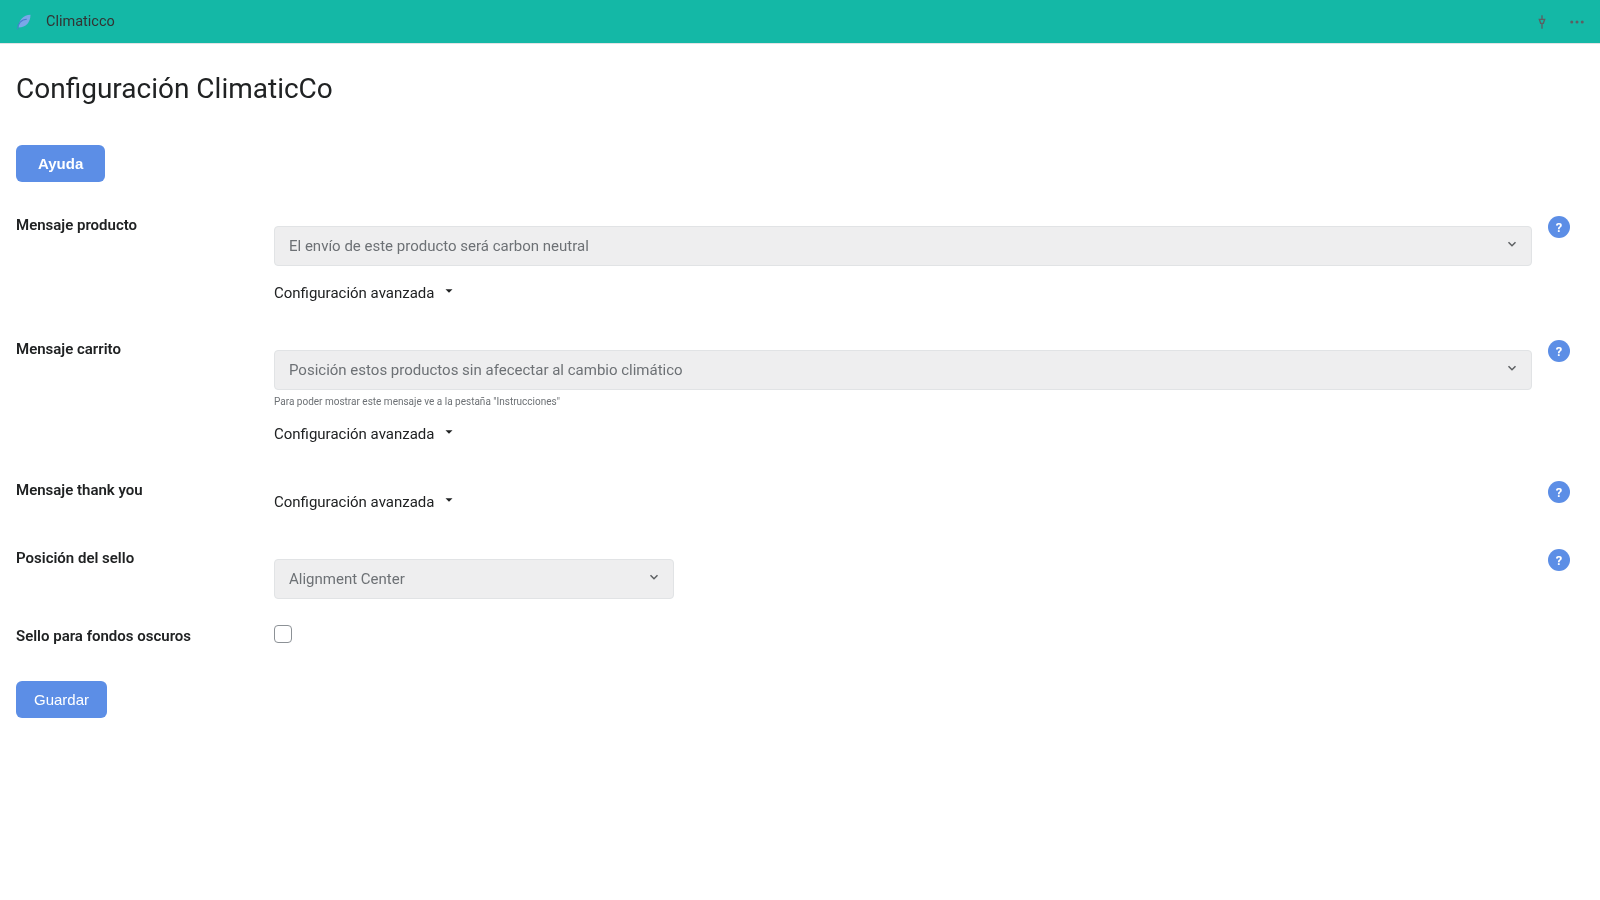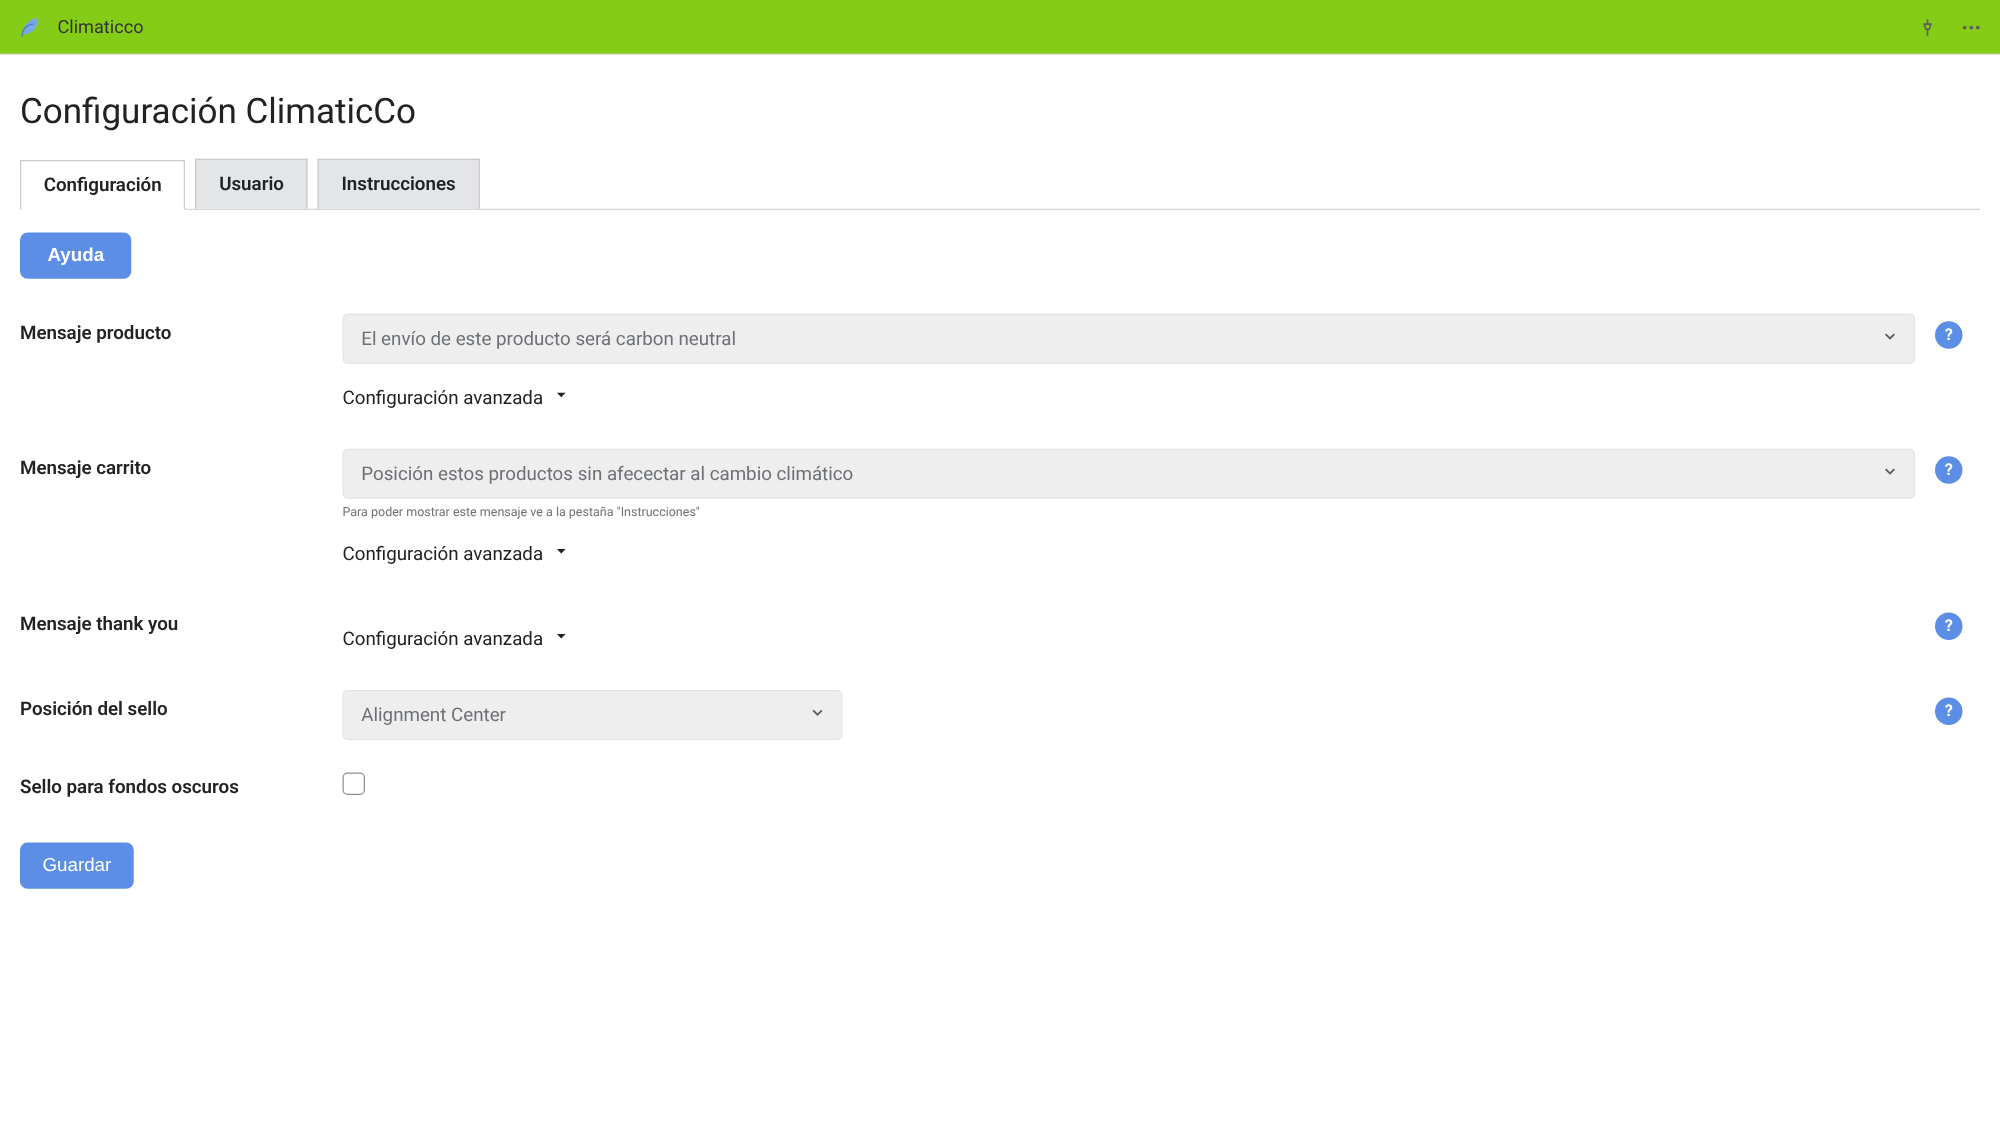--- a/index.html
+++ b/index.html
@@ -1,19 +1,19 @@
 <!DOCTYPE html>
 <html><head>
 <meta charset="utf-8">
 <style>
 * { box-sizing: border-box; margin: 0; padding: 0; }
 body { font-family: -apple-system, BlinkMacSystemFont, "Segoe UI", Roboto, Helvetica, Arial, sans-serif; background: #fff; color: #202223; font-size: 14px; width: 1600px; height: 900px; overflow: hidden; }
 
 
-.topbar { height: 44px; background: #84cc16; border-bottom: 1px solid #e1e3e5; display: flex; align-items: center; padding: 0 14px; justify-content: space-between; }
+.topbar { height: 44px; background: #14b8a6; border-bottom: 1px solid #e1e3e5; display: flex; align-items: center; padding: 0 14px; justify-content: space-between; }
 .topbar-left { display: flex; align-items: center; gap: 10px; }
 .app-logo { width: 22px; height: 22px; display: flex; align-items: center; justify-content: center; }
 .app-logo svg { width: 22px; height: 22px; }
 .app-name { font-size: 14.5px; color: #333; }
 .topbar-right { display: flex; align-items: center; gap: 18px; }
 .pin-icon svg, .more-icon svg { display:block; }
 .pin-icon, .more-icon { color:#5c5f62; cursor:pointer; }
 
 
 .main { padding: 28px 16px 16px 16px; }
@@ -29,21 +29,21 @@
 .help-row { display:flex; justify-content:flex-start; padding: 18px 0 10px 0; }
 .btn-primary { background: #5c8ee6; color: #fff; border: none; padding: 10px 22px; border-radius: 6px; font-size: 15px; font-weight:600; cursor:pointer; }
 
 
 .form-area { padding-top: 4px; }
 .form-row { display:flex; align-items:flex-start; padding: 14px 0 8px 0; }
 .form-label { width: 258px; flex-shrink:0; font-size: 15px; font-weight:600; color:#202223; padding-top: 6px; }
 .form-field { flex: 1; padding-right: 16px; position:relative; }
 .form-help { width: 36px; flex-shrink:0; display:flex; align-items:flex-start; padding-top:6px; }
 
-.select-box { width: 100%; height: 40px; background: #eeeeef; border: 1px solid #e1e3e5; border-radius: 4px; display:flex; align-items:center; padding: 0 14px; color:#6d7175; font-size: 15px; position:relative; cursor:pointer; }
+.select-box { width: 100%; height: 40px; background: #eeeeef; border: 1px solid #e1e3e5; border-radius: 4px; display:flex; align-items:center; padding: 0 14px; color:#6d7175; font-size: 15px; position:relative; cursor:pointer;margin-top:16px; }
 .select-box.narrow { width: 400px; }
 .select-chevron { position:absolute; right:12px; top:50%; transform:translateY(-50%); color:#5c5f62; }
 
 .hint-text { font-size: 10px; color:#6d7175; margin-top:6px; }
 
 .adv-toggle { display:flex; align-items:center; gap:8px; margin-top: 18px; margin-bottom: 10px; color:#202223; font-size:15px; cursor:pointer; }
 .adv-toggle .chev { font-weight:bold; }
 
 .help-badge { width:22px; height:22px; border-radius:50%; background:#5c8ee6; color:#fff; display:flex; align-items:center; justify-content:center; font-size:13px; font-weight:700; cursor:pointer; }
 
@@ -78,27 +78,20 @@
           <circle cx="12" cy="12" r="2"></circle>
           <circle cx="19" cy="12" r="2"></circle>
         </svg>
     </span>
   </div>
 </div>
 
 <div class="main">
   <h1 class="page-title">Configuración ClimaticCo</h1>
 
-  <div class="tabs-wrap">
-    <div class="tabs">
-      <div class="tab active">Configuración</div>
-      <div class="tab">Usuario</div>
-      <div class="tab">Instrucciones</div>
-    </div>
-  </div>
 
   <div class="help-row">
     <button class="btn-primary">Ayuda</button>
   </div>
 
   <div class="form-area">
 
     <div class="form-row">
       <div class="form-label">Mensaje producto</div>
       <div class="form-field">

